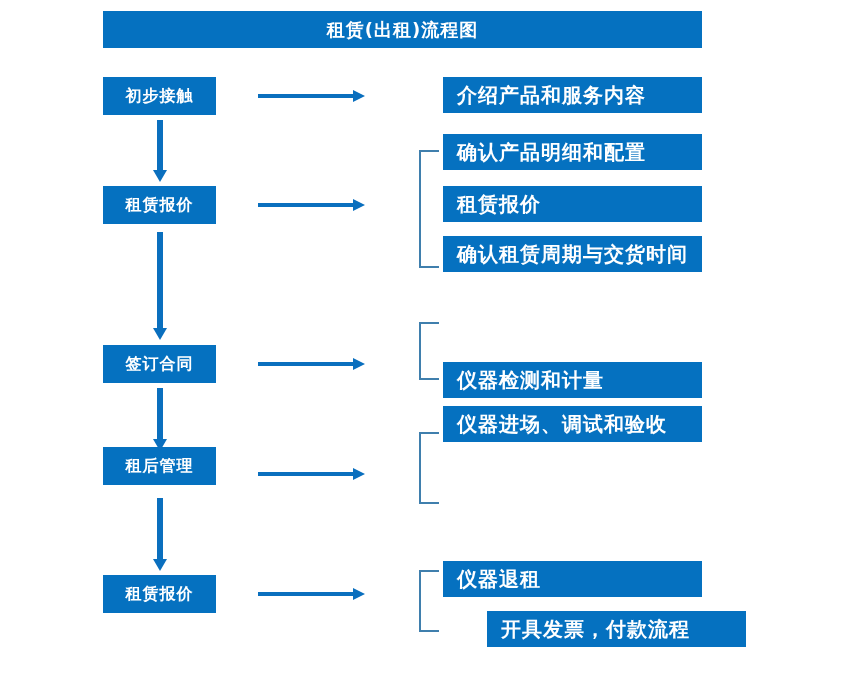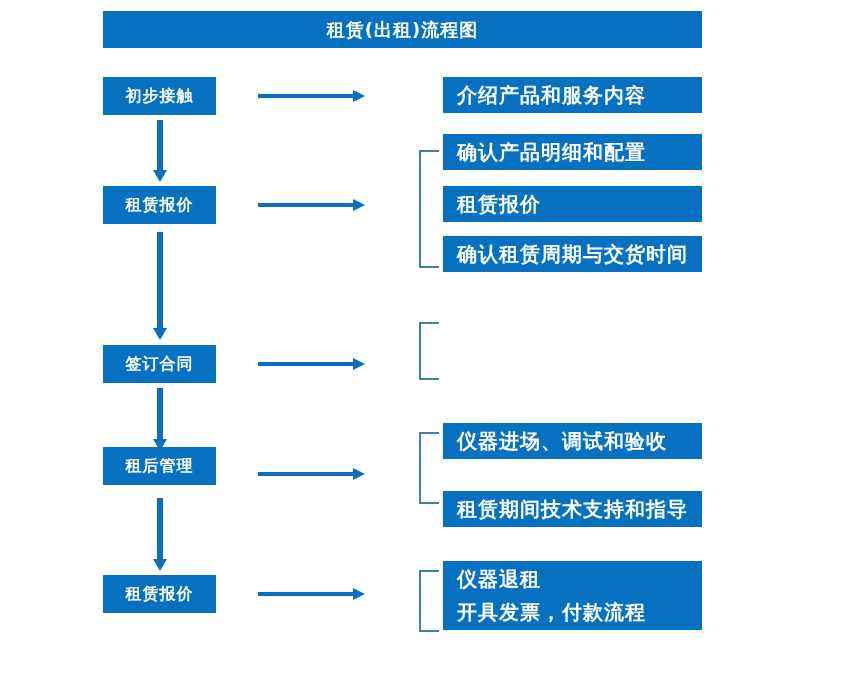--- a/index.html
+++ b/index.html
@@ -144,22 +144,22 @@
 
   <div class="box detail-box" style="top:77px;">介绍产品和服务内容</div>
 
   <div class="box detail-box" style="top:134px;">确认产品明细和配置</div>
 
   <div class="box detail-box" style="top:186px;">租赁报价</div>
 
   <div class="box detail-box" style="top:236px;">确认租赁周期与交货时间</div>
 
 
+  <div class="box detail-box" style="top:362px;">仪器检测和计量</div>
 
-  <div class="box detail-box" style="top:423px;">仪器进场、调试和验收</div>
+  <div class="box detail-box" style="top:406px;">仪器进场、调试和验收</div>
 
-  <div class="box detail-box" style="top:491px;">租赁期间技术支持和指导</div>
 
   <div class="box detail-box" style="top:561px;font-family:Liberation Serif, serif;">仪器退租</div>
 
-  <div class="box detail-box" style="top:594px;">开具发票，付款流程</div>
+  <div class="box detail-box" style="top:611px;margin-left:44px;">开具发票，付款流程</div>
 
 </div>
 
 </body></html>

